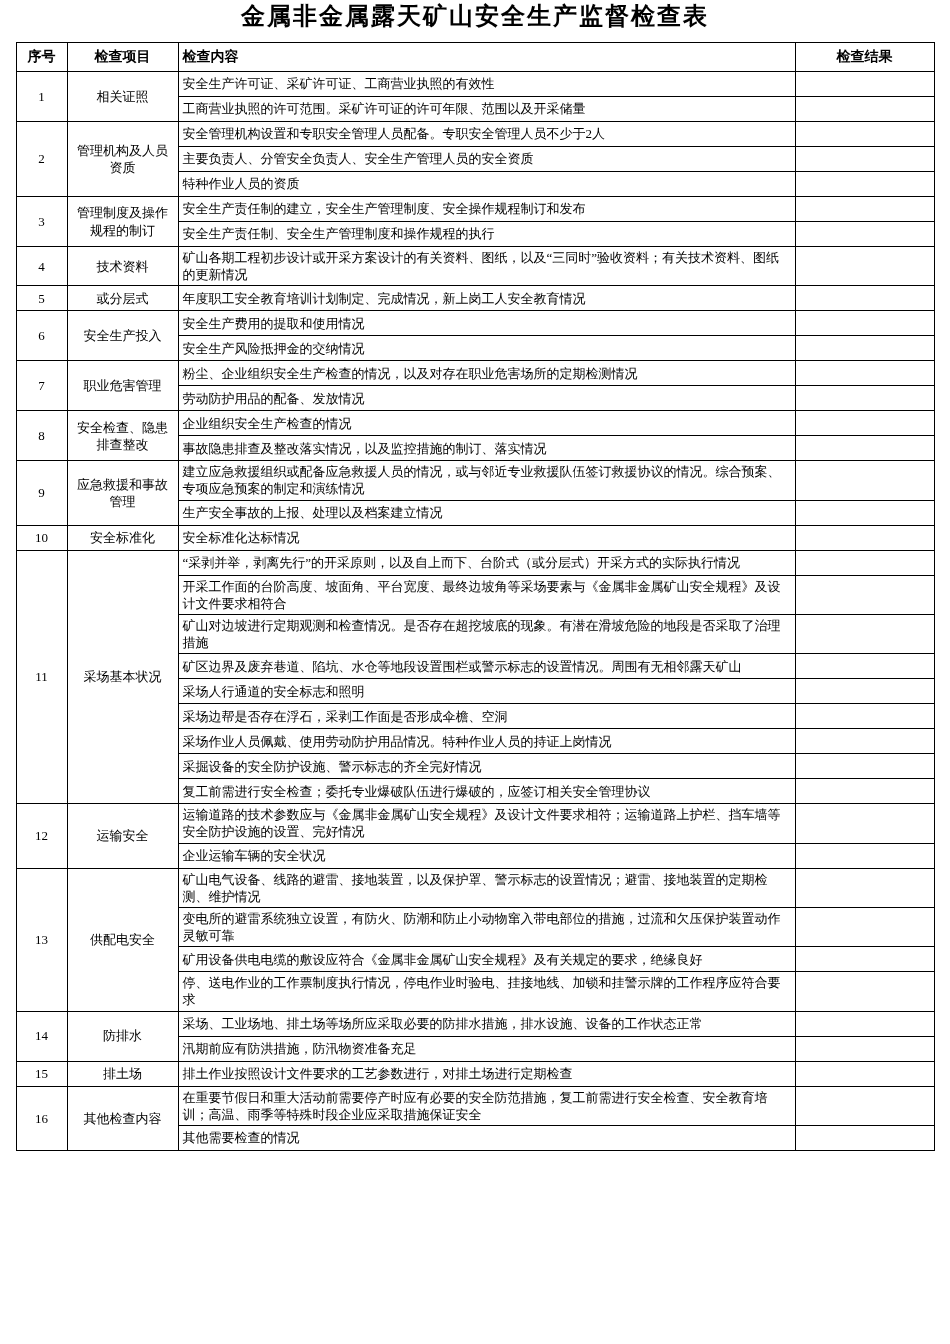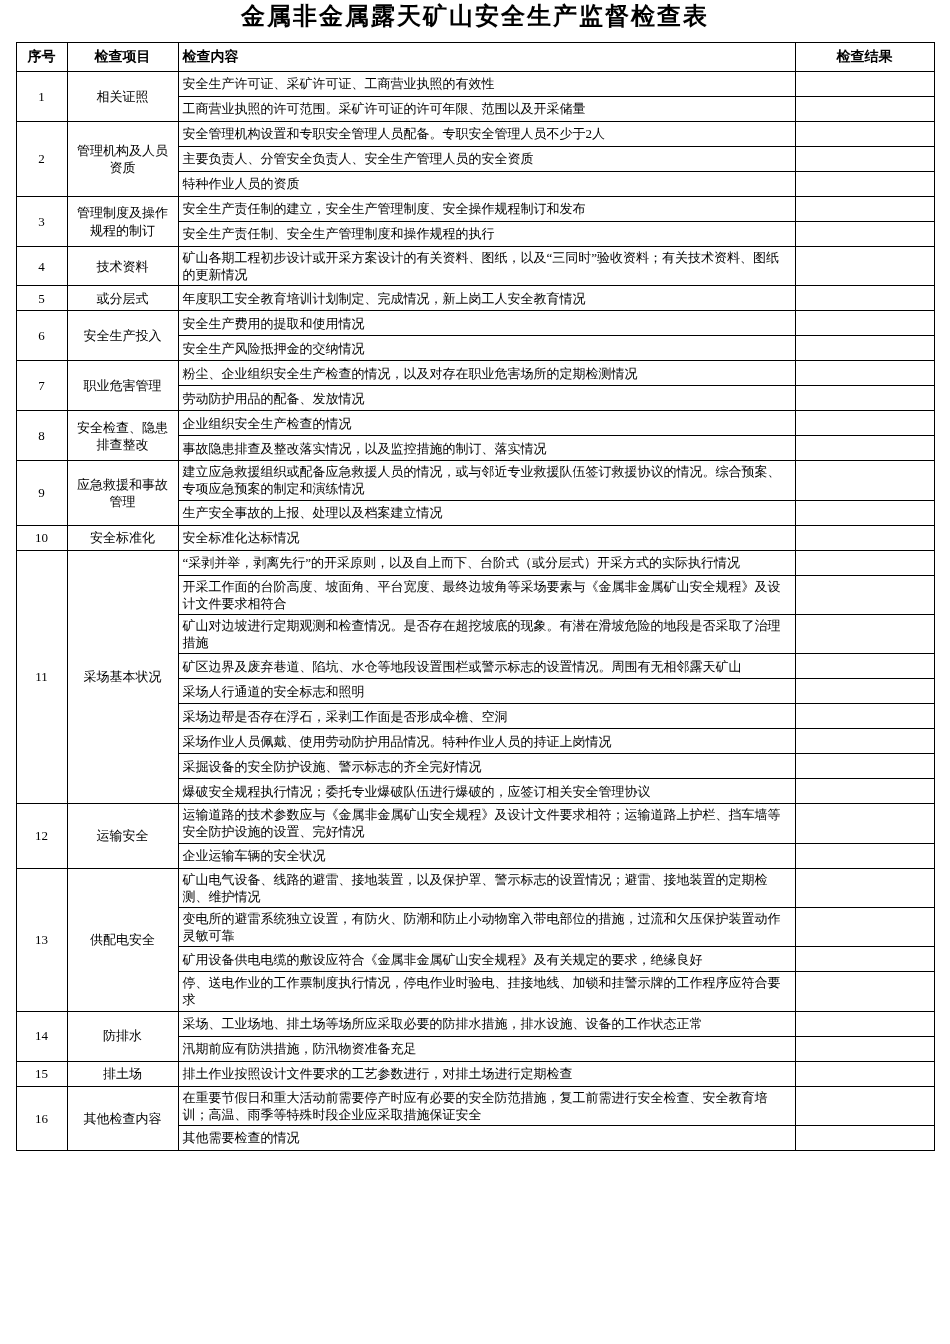--- a/index.html
+++ b/index.html
@@ -229,21 +229,21 @@
         </tr>
         <tr>
           <td class="col-content row-cell">采场作业人员佩戴、使用劳动防护用品情况。特种作业人员的持证上岗情况</td>
           <td class="col-result row-cell"></td>
         </tr>
         <tr>
           <td class="col-content row-cell">采掘设备的安全防护设施、警示标志的齐全完好情况</td>
           <td class="col-result row-cell"></td>
         </tr>
         <tr>
-          <td class="col-content row-cell">爆破安全规程执行情况；委托专业爆破队伍进行爆破的，应签订相关安全管理协议</td>
+          <td class="col-content row-cell">复工前需进行安全检查；委托专业爆破队伍进行爆破的，应签订相关安全管理协议</td>
           <td class="col-result row-cell"></td>
         </tr>
         <tr>
           <td class="col-no row-cell" rowspan="2">12</td>
           <td class="col-item row-cell" rowspan="2">运输安全</td>
           <td class="col-content row-cell">运输道路的技术参数应与《金属非金属矿山安全规程》及设计文件要求相符；运输道路上护栏、挡车墙等安全防护设施的设置、完好情况</td>
           <td class="col-result row-cell"></td>
         </tr>
         <tr>
           <td class="col-content row-cell">企业运输车辆的安全状况</td>

